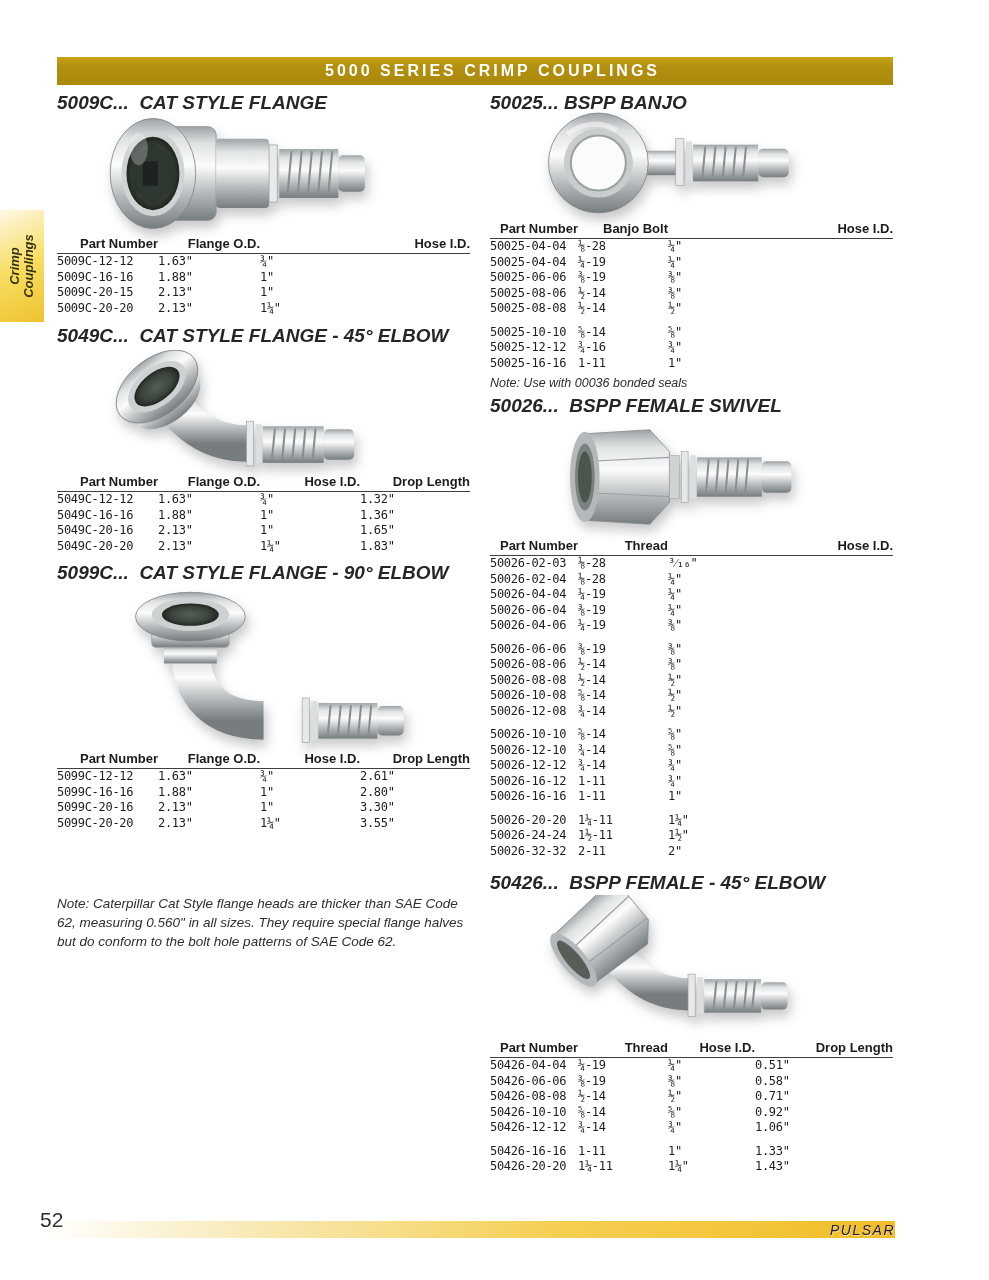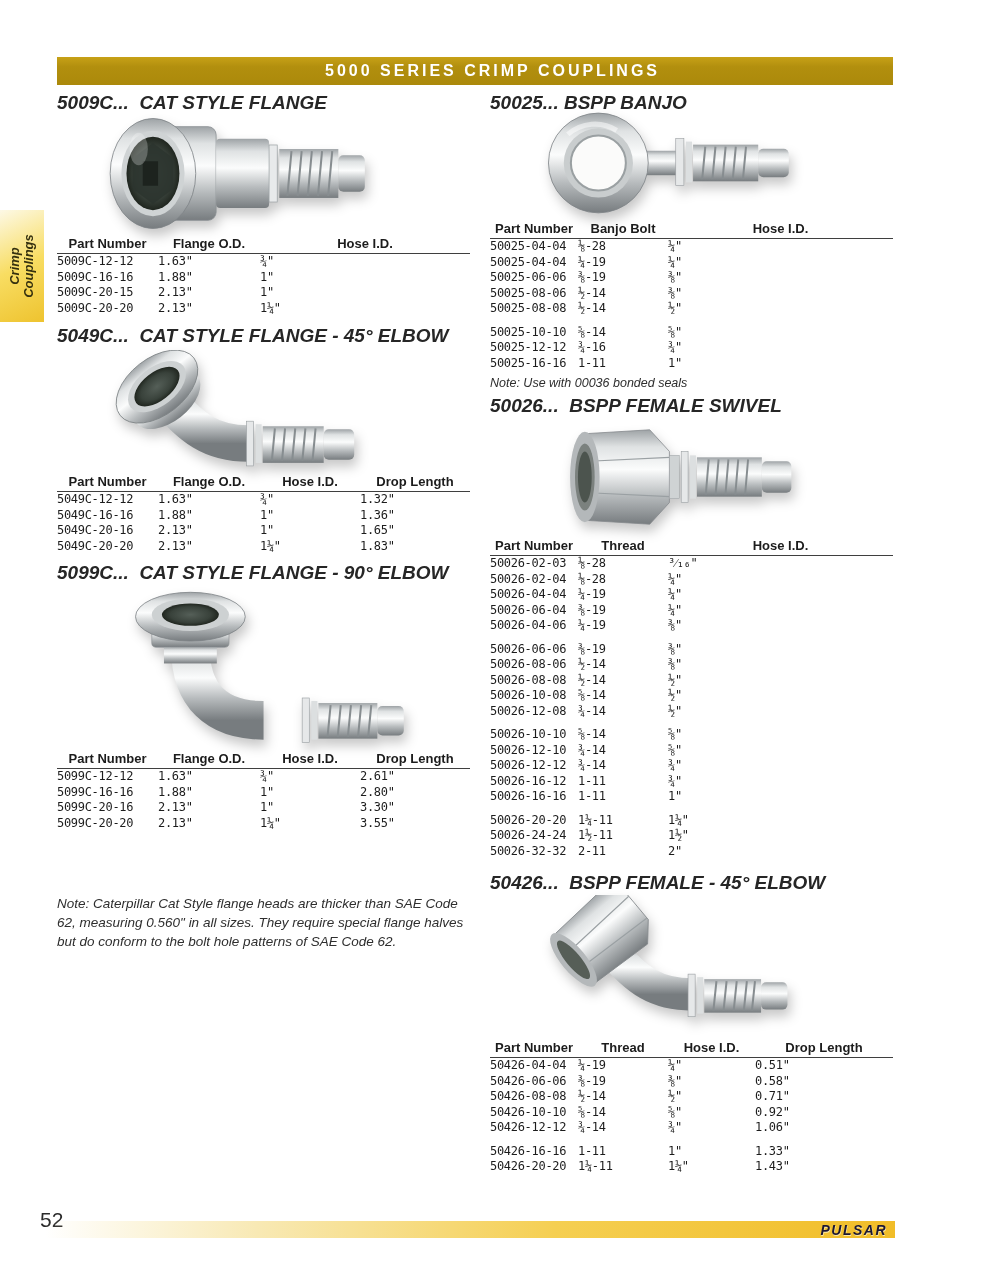--- a/index.html
+++ b/index.html
@@ -18,21 +18,21 @@
   .sidebar-tab .tab-inner{position:absolute;left:-34px;top:34px;width:112px;height:44px;
                transform:rotate(-90deg);display:flex;align-items:center;justify-content:center;
                font-weight:bold;font-style:italic;font-size:13px;line-height:14px;color:#35310f;text-align:center;}
   .sidebar-tab .tab-inner span{display:block;width:72px;}
 
   
   .sec-title{position:absolute;font-weight:bold;font-style:italic;font-size:19px;color:#262626;white-space:pre;}
 
   
   table{position:absolute;border-collapse:collapse;table-layout:fixed;}
-  th{font:bold 13px/16px "Liberation Sans",sans-serif;text-align:center;
+  th{font:bold 13px/16px "Liberation Sans",sans-serif;text-align:right;
      border-bottom:1.5px solid #3f3f3f;padding:0 0 1px 0;color:#1c1c1c;}
   td{font:12px/15.5px "DejaVu Sans Mono",monospace;letter-spacing:-0.3px;padding:0;color:#1c1c1c;
      overflow:hidden;white-space:nowrap;}
   tr.spacer td{height:8px;}
   .tl3{width:413px}.tl3 th:nth-child(1){width:101px}.tl3 th:nth-child(2){width:102px}
   .tl4{width:413px}.tl4 th:nth-child(1){width:101px}.tl4 th:nth-child(2){width:102px}.tl4 th:nth-child(3){width:100px}
   .tr3{width:403px}.tr3 th:nth-child(1){width:88px}.tr3 th:nth-child(2){width:90px}
   .tr4{width:403px}.tr4 th:nth-child(1){width:88px}.tr4 th:nth-child(2){width:90px}.tr4 th:nth-child(3){width:87px}
 
   
@@ -42,22 +42,22 @@
 
   
   .photo{position:absolute;}
   .photo svg{filter:drop-shadow(3px 7px 6px rgba(0,0,0,0.22));}
 
   
   .page-num{position:absolute;left:16px;top:1208px;font-size:21px;color:#2b2b2b;margin-left:24px;}
   .footer-bar{position:absolute;left:45px;top:1221px;width:850px;height:17px;
               background:linear-gradient(90deg,rgba(255,253,245,0) 0%,#f8e9b4 25%,#f5cf52 60%,#f1bd28 100%);
               display:flex;align-items:center;justify-content:flex-end;}
-  .brand-logo{font-weight:700;font-style:italic;font-size:14px;letter-spacing:1.5px;
-              color:#1c1733;padding-right:8px;
+  .brand-logo{font-weight:400;font-style:italic;font-size:14px;letter-spacing:1.5px;
+              color:#1c1733;padding-right:0;
               text-shadow:0.5px 0.5px 0 #fbe9a9;}
 </style>
 </head>
 <body>
 
 <div id="canvas">
 
   <svg width="0" height="0" style="position:absolute">
     <defs>
       <linearGradient id="mV" x1="0" y1="0" x2="0" y2="1">

